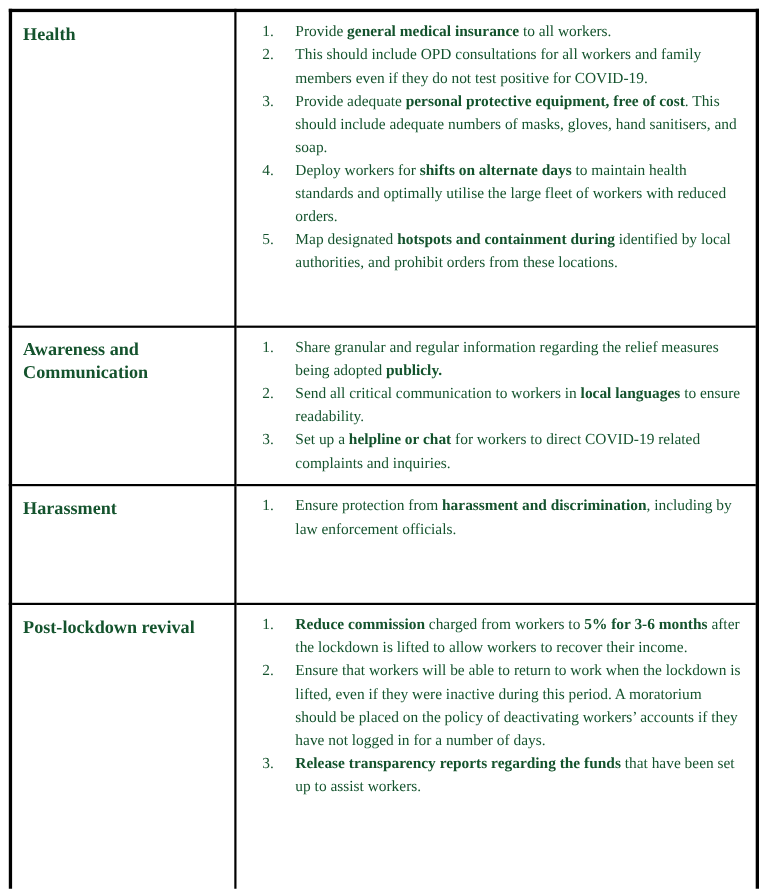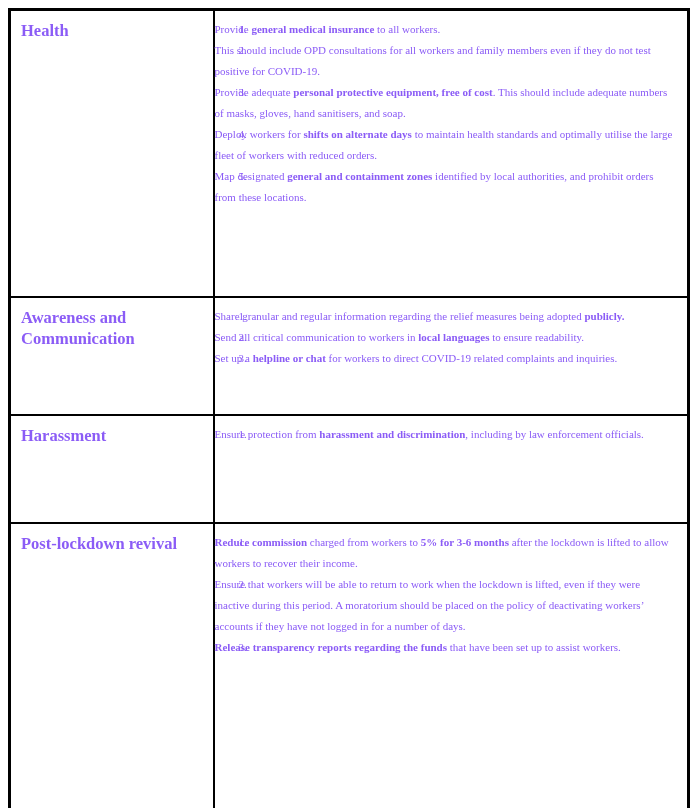--- a/index.html
+++ b/index.html
@@ -7,21 +7,21 @@
     padding: 0;
     background: #ffffff;
   }
   .page {
     width: 700px;
     height: 808px;
     box-sizing: border-box;
     padding: 8px 0 0 8px;
     background: #ffffff;
     font-family: "Liberation Serif", "DejaVu Serif", serif;
-    color: #8b5cf6;
+    color: #14532d;
   }
   table.doc-table {
     border-collapse: collapse;
     table-layout: fixed;
     width: 679px;
     border: 3px solid #000000;
   }
   table.doc-table td {
     border: 2px solid #000000;
     vertical-align: top;
@@ -41,21 +41,22 @@
   }
   ol.req-list {
     margin: 0;
     padding: 0;
     list-style: none;
     counter-reset: reqitem;
   }
   ol.req-list li {
     counter-increment: reqitem;
     position: relative;
-    font-size: 11px;
+    padding-left: 54px;
+    font-size: 14px;
     line-height: 21px;
   }
   ol.req-list li::before {
     content: counter(reqitem) ".";
     position: absolute;
     left: 24px;
     top: 0;
   }
   .bold {
     font-weight: bold;
@@ -79,21 +80,21 @@
         <tr class="row-0">
           <td class="category-cell">
             <p class="category-label">Health</p>
           </td>
           <td class="items-cell">
             <ol class="req-list">
               <li><span>Provide </span><span class="bold">general medical insurance</span><span> to all workers.</span></li>
               <li><span>This should include OPD consultations for all workers and family members even if they do not test positive for COVID-19.</span></li>
               <li><span>Provide adequate </span><span class="bold">personal protective equipment, free of cost</span><span>. This should include adequate numbers of masks, gloves, hand sanitisers, and soap.</span></li>
               <li><span>Deploy workers for </span><span class="bold">shifts on alternate days</span><span> to maintain health standards and optimally utilise the large fleet of workers with reduced orders.</span></li>
-              <li><span>Map designated </span><span class="bold">general and containment zones</span><span> identified by local authorities, and prohibit orders from these locations.</span></li>
+              <li><span>Map designated </span><span class="bold">hotspots and containment during</span><span> identified by local authorities, and prohibit orders from these locations.</span></li>
             </ol>
           </td>
         </tr>
         <tr class="row-1">
           <td class="category-cell">
             <p class="category-label">Awareness and Communication</p>
           </td>
           <td class="items-cell">
             <ol class="req-list">
               <li><span>Share granular and regular information regarding the relief measures being adopted </span><span class="bold">publicly.</span></li>

